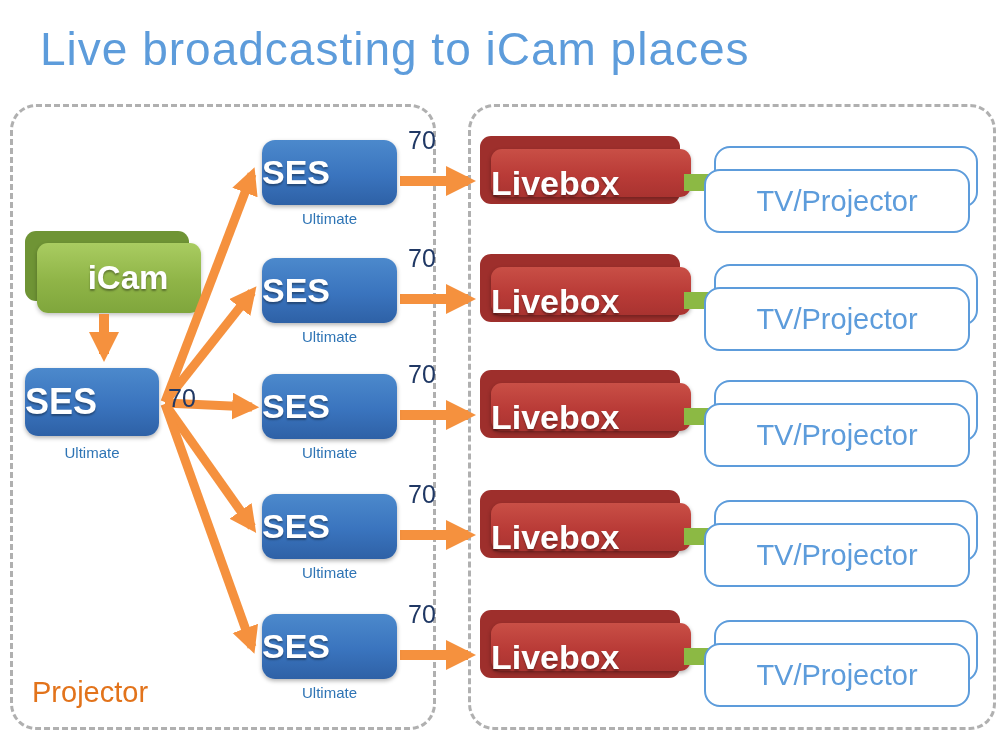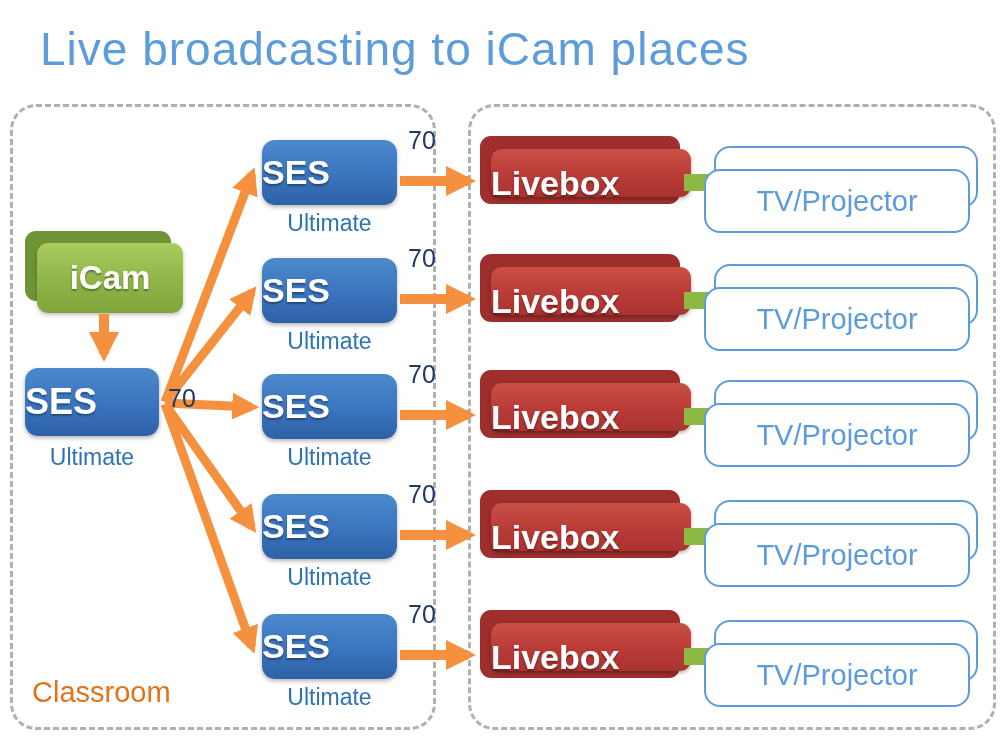--- a/index.html
+++ b/index.html
@@ -10,33 +10,33 @@
          color:#5D9CDB;font-weight:500;}
 
   .dashed-box{position:absolute;border:3px dashed #B0B0B0;border-radius:26px;background:transparent;}
   .classroom-box{left:10px;top:104px;width:420px;height:620px;}
   .venues-box{left:468px;top:104px;width:522px;height:620px;}
 
   .classroom-label{position:absolute;left:32px;top:676px;font-size:29px;color:#E2731B;font-weight:500;}
 
   svg.arrows{position:absolute;left:0;top:0;width:1000px;height:750px;pointer-events:none;z-index:1;}
 
-  .card{position:absolute;border-radius:11px;}
+  .card{position:absolute;border-radius:11px;padding-left:18px;}
   .icam-back{left:25px;top:231px;width:146px;height:70px;background:#6F9435;}
   .icam-front{left:37px;top:243px;width:146px;height:70px;
       background:linear-gradient(180deg,#A9CC61 0%,#8FB447 55%,#7FA63C 100%);
       color:#ffffff;font-size:33px;font-weight:bold;text-align:center;line-height:70px;
       text-shadow:0 2px 2px rgba(0,0,0,0.35);box-shadow:0 2px 4px rgba(0,0,0,0.25);}
 
   .ses-box{background:linear-gradient(180deg,#4C89CC 0%,#3A74BE 55%,#2E61A6 100%);
       color:#ffffff;font-weight:bold;text-align:left;
       text-shadow:0 2px 2px rgba(0,0,0,0.35);border-radius:13px;
       box-shadow:0 2px 4px rgba(0,0,0,0.3);z-index:2;}
   .ses-main{position:absolute;left:25px;top:368px;width:134px;height:68px;font-size:36px;line-height:68px;}
-  .ultimate{position:absolute;color:#2E74B5;font-size:23px;text-align:center;z-index:2;}
+  .ultimate{position:absolute;color:#2E74B5;font-size:15px;text-align:center;z-index:2;}
   .ultimate-main{left:25px;top:444px;width:134px;}
   .port{position:absolute;color:#203864;font-size:25px;font-weight:400;z-index:3;}
   .port-main{left:168px;top:384px;}
 
   .row{position:absolute;left:0;width:1000px;height:120px;}
   .row .ses-box{position:absolute;left:262px;top:0;width:135px;height:65px;font-size:34px;line-height:65px;}
   .row .ultimate{left:262px;top:70px;width:135px;}
   .row .port{left:408px;top:-14px;}
   .livebox-back{position:absolute;left:480px;top:-4px;width:200px;height:68px;background:#9E2F2C;border-radius:11px;}
   .livebox-front{position:absolute;left:491px;top:9px;width:200px;height:48px;
@@ -134,15 +134,15 @@
     <div class="ses-box">SES</div>
     <div class="ultimate">Ultimate</div>
     <div class="port">70</div>
     <div class="livebox-back"></div>
     <div class="livebox-front">Livebox</div>
     <div class="connector"></div>
     <div class="tv-back"></div>
     <div class="tv-front">TV/Projector</div>
   </div>
 
-  <div class="classroom-label">Classroom</div>
+  <div class="classroom-label">Projector</div>
 
 </div>
 
 </body></html>

